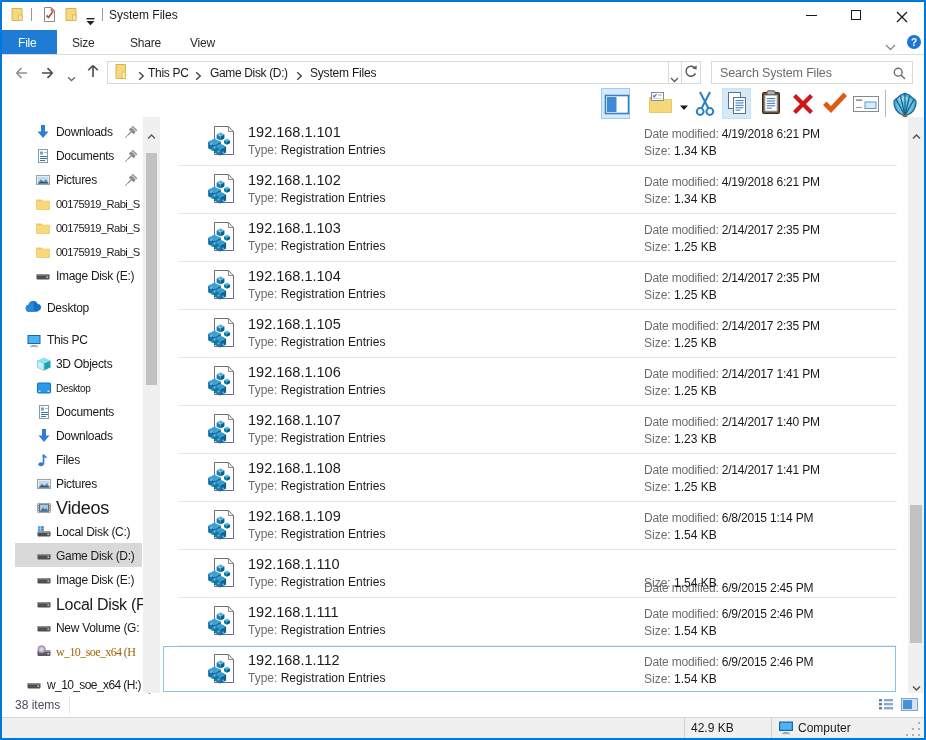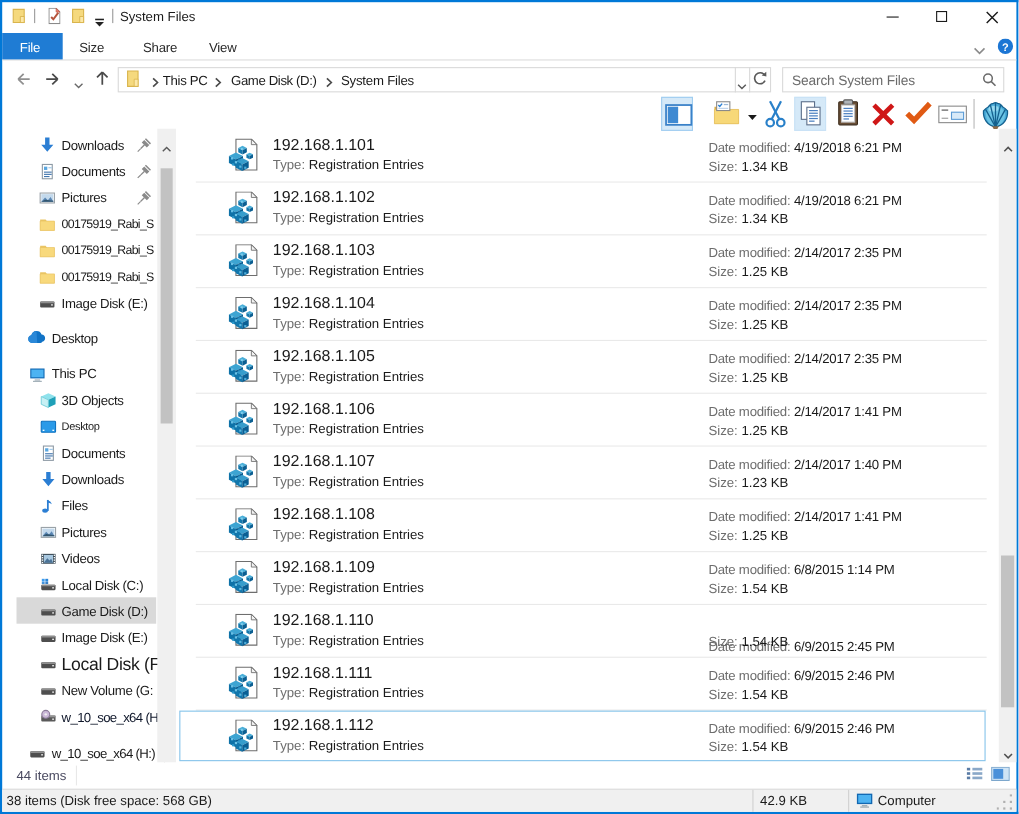--- a/index.html
+++ b/index.html
@@ -294,21 +294,21 @@
         <path d="M3.8 11.5 L7 7.5 L9 9.5 L10.5 8 L12.2 11.5 Z" fill="#4a7296"></path>
         <rect x="2" y="4.2" width="1.2" height="1.2" fill="#fff"></rect>
         <rect x="2" y="6.4" width="1.2" height="1.2" fill="#fff"></rect>
         <rect x="2" y="8.6" width="1.2" height="1.2" fill="#fff"></rect>
         <rect x="2" y="10.8" width="1.2" height="1.2" fill="#fff"></rect>
         <rect x="12.8" y="4.2" width="1.2" height="1.2" fill="#fff"></rect>
         <rect x="12.8" y="6.4" width="1.2" height="1.2" fill="#fff"></rect>
         <rect x="12.8" y="8.6" width="1.2" height="1.2" fill="#fff"></rect>
         <rect x="12.8" y="10.8" width="1.2" height="1.2" fill="#fff"></rect>
       </svg></div>
-    <div class="txt" style="left:56px;top:500.5px;font-size:12px;line-height:15px;color:#1a1a1a;letter-spacing:-0.3px;">Videos</div>
+    <div class="txt" style="left:56px;top:500.5px;font-size:18px;line-height:15px;color:#1a1a1a;letter-spacing:-0.3px;">Videos</div>
     <div class="ic" style="left:36px;top:523.5px;width:16px;height:16px"><svg style="" width="16" height="16" viewBox="0 0 16 16">
         <rect x="1.5" y="7.5" width="13" height="5" rx="1" fill="#4e4e4e"></rect>
         <rect x="1.5" y="7.5" width="13" height="1.5" rx="0.75" fill="#8f8f8f"></rect>
         <rect x="11.4" y="9.8" width="1.7" height="1.2" fill="#e8e8e8"></rect>
         <rect x="2" y="2.2" width="2.6" height="2.6" fill="#3f9ef0"></rect>
         <rect x="5.2" y="2.2" width="2.6" height="2.6" fill="#2a85d8"></rect>
         <rect x="2" y="5.2" width="2.6" height="1.6" fill="#2a85d8"></rect>
         <rect x="5.2" y="5.2" width="2.6" height="1.6" fill="#1d6fc0"></rect>
       </svg></div>
     <div class="txt" style="left:56px;top:524.5px;font-size:12px;line-height:15px;color:#1a1a1a;letter-spacing:-0.3px;">Local Disk (C:)</div>
@@ -337,21 +337,21 @@
       </svg></div>
     <div class="txt" style="left:56px;top:620.5px;font-size:12px;line-height:15px;color:#1a1a1a;letter-spacing:-0.3px;">New Volume (G:</div>
     <div class="ic" style="left:36px;top:643.5px;width:16px;height:16px"><svg style="" width="16" height="16" viewBox="0 0 16 16">
         <rect x="1.5" y="6.5" width="13" height="5.4" rx="1" fill="#5a5a5a"></rect>
         <rect x="1.5" y="6.5" width="13" height="1.6" fill="#949494"></rect>
         <circle cx="5.6" cy="5.4" r="3.6" fill="#cbb8d8"></circle>
         <circle cx="5.6" cy="5.4" r="3.6" fill="none" stroke="#8a7a98"></circle>
         <circle cx="5.6" cy="5.4" r="1.1" fill="#f0f0f0"></circle>
         <rect x="11.4" y="9.2" width="1.7" height="1.2" fill="#e8e8e8"></rect>
       </svg></div>
-    <div class="txt" style="left:56px;top:644.5px;font-size:12px;line-height:15px;color:#0f172a;letter-spacing:-0.6px;">w_10_soe_x64 (H</div>
+    <div class="txt" style="left:56px;top:644.5px;font-size:12px;line-height:15px;color:#a16207;letter-spacing:-0.6px;font-family:Liberation Serif, serif;">w_10_soe_x64 (H</div>
     <div class="ic" style="left:26px;top:676.5px;width:16px;height:16px"><svg style="" width="16" height="16" viewBox="0 0 16 16">
         <rect x="1.5" y="6" width="13" height="5.6" rx="1" fill="#4e4e4e"></rect>
         <rect x="1.5" y="6" width="13" height="1.6" rx="0.8" fill="#8f8f8f"></rect>
         <rect x="11.4" y="8.6" width="1.7" height="1.2" fill="#e8e8e8"></rect>
       </svg></div>
     <div class="txt" style="left:47px;top:677.5px;font-size:12px;line-height:15px;color:#1a1a1a;letter-spacing:-0.6px;">w_10_soe_x64 (H:)</div>
     <div class="ic" style="left:145px;top:681px;width:9px;height:7px"><svg style="" width="9" height="7" viewBox="0 0 9 7">
         <path d="M1 1.5 L4.5 5 L8 1.5" stroke="#4a4a4a" stroke-width="1.4" fill="none"></path>
       </svg></div>
     <div class="abs" style="left:143px;top:117px;width:17px;height:576px;background:#f0f0f0;"></div>
@@ -483,41 +483,40 @@
     <div class="txt" style="left:644px;top:672px;font-size:12px;line-height:15px;color:#1a1a1a;"><span class="g">Size: </span>1.54 KB</div>
     <div class="abs" style="left:163px;top:646px;width:733px;height:46px;background:transparent;border:1px solid #84c3ea;"></div>
     <div class="abs" style="left:908px;top:117px;width:16px;height:576px;background:#f0f0f0;"></div>
     <div class="abs" style="left:910px;top:505px;width:12px;height:138px;background:#c2c2c2;"></div>
     <div class="ic" style="left:912px;top:126px;width:9px;height:7px"><svg style="" width="9" height="7" viewBox="0 0 9 7">
         <path d="M1 5.5 L4.5 2 L8 5.5" stroke="#505050" stroke-width="1.4" fill="none"></path>
       </svg></div>
     <div class="ic" style="left:912px;top:678px;width:9px;height:7px"><svg style="" width="9" height="7" viewBox="0 0 9 7">
         <path d="M1 1.5 L4.5 5 L8 1.5" stroke="#505050" stroke-width="1.4" fill="none"></path>
       </svg></div>
-    <div class="txt" style="left:15px;top:698px;font-size:12px;line-height:15px;color:#4a4a60;">44 items</div>
+    <div class="txt" style="left:15px;top:698px;font-size:12px;line-height:15px;color:#4a4a60;">38 items</div>
     <div class="abs" style="left:69px;top:696px;width:1px;height:18px;background:#e8e8e8;"></div>
     <div class="ic" style="left:878px;top:697px;width:16px;height:13px"><svg style="" width="16" height="13" viewBox="0 0 16 13">
         <g fill="#5a7ca6">
           <rect x="1" y="1" width="3" height="2.4"></rect>
           <rect x="1" y="5" width="3" height="2.4"></rect>
           <rect x="1" y="9" width="3" height="2.4"></rect>
         </g>
         <g fill="#8aa8c8">
           <rect x="6" y="1" width="9" height="2.4"></rect>
           <rect x="6" y="5" width="9" height="2.4"></rect>
           <rect x="6" y="9" width="9" height="2.4"></rect>
         </g>
       </svg></div>
     <div class="ic" style="left:901px;top:697px;width:17px;height:13px"><svg style="" width="17" height="13" viewBox="0 0 17 13">
         <rect x="0.5" y="0.5" width="16" height="12" fill="#cfe4f5" stroke="#7da7cc"></rect>
         <rect x="2" y="2" width="9" height="9" fill="#4a90d9"></rect>
       </svg></div>
     <div class="abs" style="left:2px;top:717px;width:922px;height:1px;background:#d4d4d4;"></div>
     <div class="abs" style="left:2px;top:718px;width:922px;height:20px;background:#f0f0f0;"></div>
-    <div class="txt" style="left:6px;top:721px;font-size:12px;line-height:15px;color:#1a1a1a;">38 items (Disk free space: 568 GB)</div>
     <div class="abs" style="left:684px;top:718px;width:1px;height:20px;background:#d0d0d0;"></div>
     <div class="txt" style="left:691px;top:721px;font-size:12px;line-height:15px;color:#1a1a1a;">42.9 KB</div>
     <div class="abs" style="left:771px;top:718px;width:1px;height:20px;background:#d0d0d0;"></div>
     <div class="ic" style="left:778px;top:720px;width:16px;height:15px"><svg style="" width="16" height="15" viewBox="0 0 16 15">
         <rect x="1" y="1.5" width="14" height="9.5" fill="#1268b2"></rect>
         <rect x="2.2" y="2.7" width="11.6" height="7.1" fill="#4db3f2"></rect>
         <rect x="5.5" y="12" width="5" height="1" fill="#90a0ab"></rect>
         <rect x="4" y="13.2" width="8" height="1" fill="#90a0ab"></rect>
       </svg></div>
     <div class="txt" style="left:798px;top:721px;font-size:12px;line-height:15px;color:#1a1a1a;">Computer</div>

